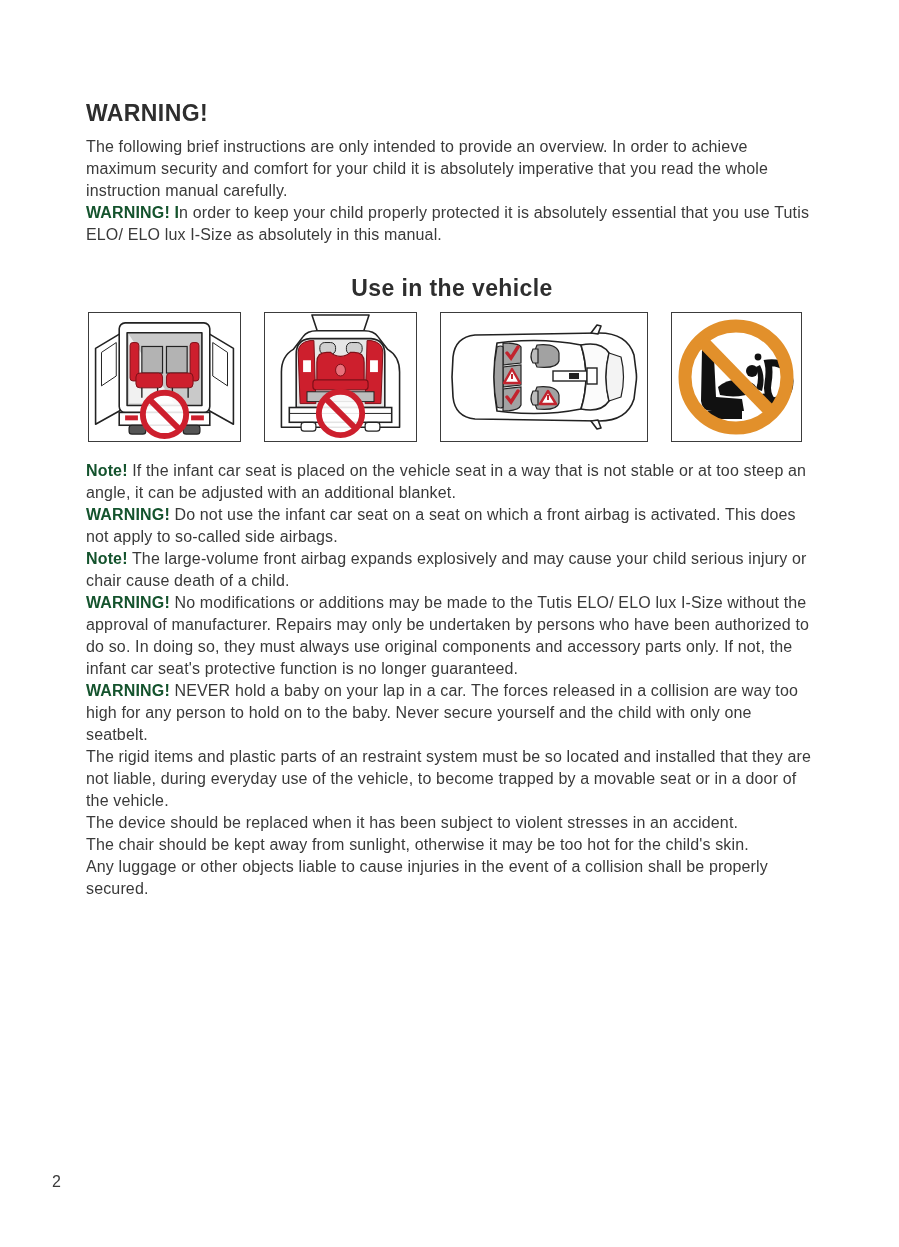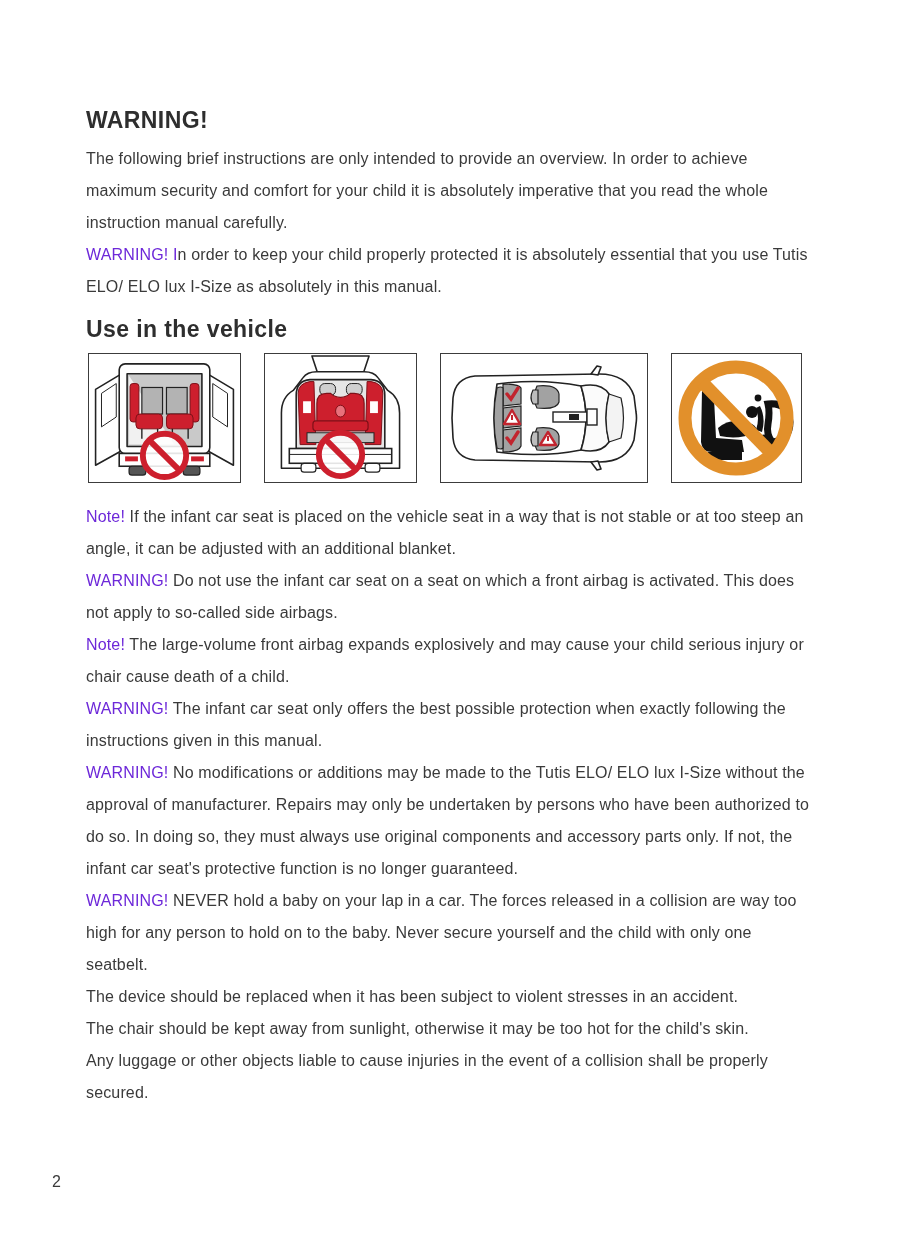--- a/index.html
+++ b/index.html
@@ -6,38 +6,38 @@
   html, body { background: #ffffff; }
   body {
     width: 899px; height: 1247px;
     position: relative;
     font-family: "Liberation Sans", "DejaVu Sans", sans-serif;
     color: #383838;
     overflow: hidden;
   }
   .content {
     position: absolute;
-    left: 86px; top: 107px;
+    left: 86px; top: 100px;
     width: 732px;
   }
   .section-title {
     font-size: 23px;
     font-weight: 700;
     letter-spacing: 0.4px;
     color: #2e2e2e;
     margin-bottom: 9px;
   }
   .para {
     font-size: 16px;
-    line-height: 32px;
+    line-height: 22px;
     letter-spacing: 0.15px;
     color: #3a3a3a;
   }
-  .para strong { font-weight: 400; color: #6d28d9; }
-  .vehicle-title { margin-top: 13px; margin-bottom: 10px; }
+  .para strong { font-weight: 700; color: #14532d; }
+  .vehicle-title { margin-top: 29px; margin-bottom: 10px; text-align: center; }
   .figure-row {
     display: flex;
     gap: 23px;
     margin: 0 0 18px 2px;
     align-items: stretch;
   }
   .figure-box {
     border: 1px solid #3c3c3c;
     background: #ffffff;
     height: 130px;
@@ -223,22 +223,22 @@
           <circle cx="64" cy="64" r="51" fill="none" stroke="#e2902b" stroke-width="13"></circle>
           <line x1="30" y1="28" x2="100" y2="100" stroke="#e2902b" stroke-width="13"></line>
         </g>
       </svg>
     </div>
   </div>
 
   <p class="para"><strong>Note!</strong><span> If the infant car seat is placed on the vehicle seat in a way that is not stable or at too steep an angle, it can be adjusted with an additional blanket.</span></p>
   <p class="para"><strong>WARNING!</strong><span> Do not use the infant car seat on a seat on which a front airbag is activated. This does not apply to so-called side airbags.</span></p>
   <p class="para"><strong>Note!</strong><span> The large-volume front airbag expands explosively and may cause your child serious injury or chair cause death of a child.</span></p>
-  <p class="para"><strong>WARNING!</strong><span> The infant car seat only offers the best possible protection when exactly following the instructions given in this manual.</span></p>
   <p class="para"><strong>WARNING!</strong><span> No modifications or additions may be made to the Tutis ELO/ ELO lux I-Size without the approval of manufacturer. Repairs may only be undertaken by persons who have been authorized to do so. In doing so, they must always use original components and accessory parts only. If not, the infant car seat's protective function is no longer guaranteed.</span></p>
   <p class="para"><strong>WARNING!</strong><span> NEVER hold a baby on your lap in a car. The forces released in a collision are way too high for any person to hold on to the baby. Never secure yourself and the child with only one seatbelt.</span></p>
+  <p class="para"><strong></strong><span>The rigid items and plastic parts of an restraint system must be so located and installed that they are not liable, during everyday use of the vehicle, to become trapped by a movable seat or in a door of the vehicle.</span></p>
   <p class="para"><strong></strong><span>The device should be replaced when it has been subject to violent stresses in an accident.</span></p>
   <p class="para"><strong></strong><span>The chair should be kept away from sunlight, otherwise it may be too hot for the child's skin.</span></p>
   <p class="para"><strong></strong><span>Any luggage or other objects liable to cause injuries in the event of a collision shall be properly secured.</span></p>
 
 </div>
 
 <div class="page-number">2</div>
 
 </body></html>

